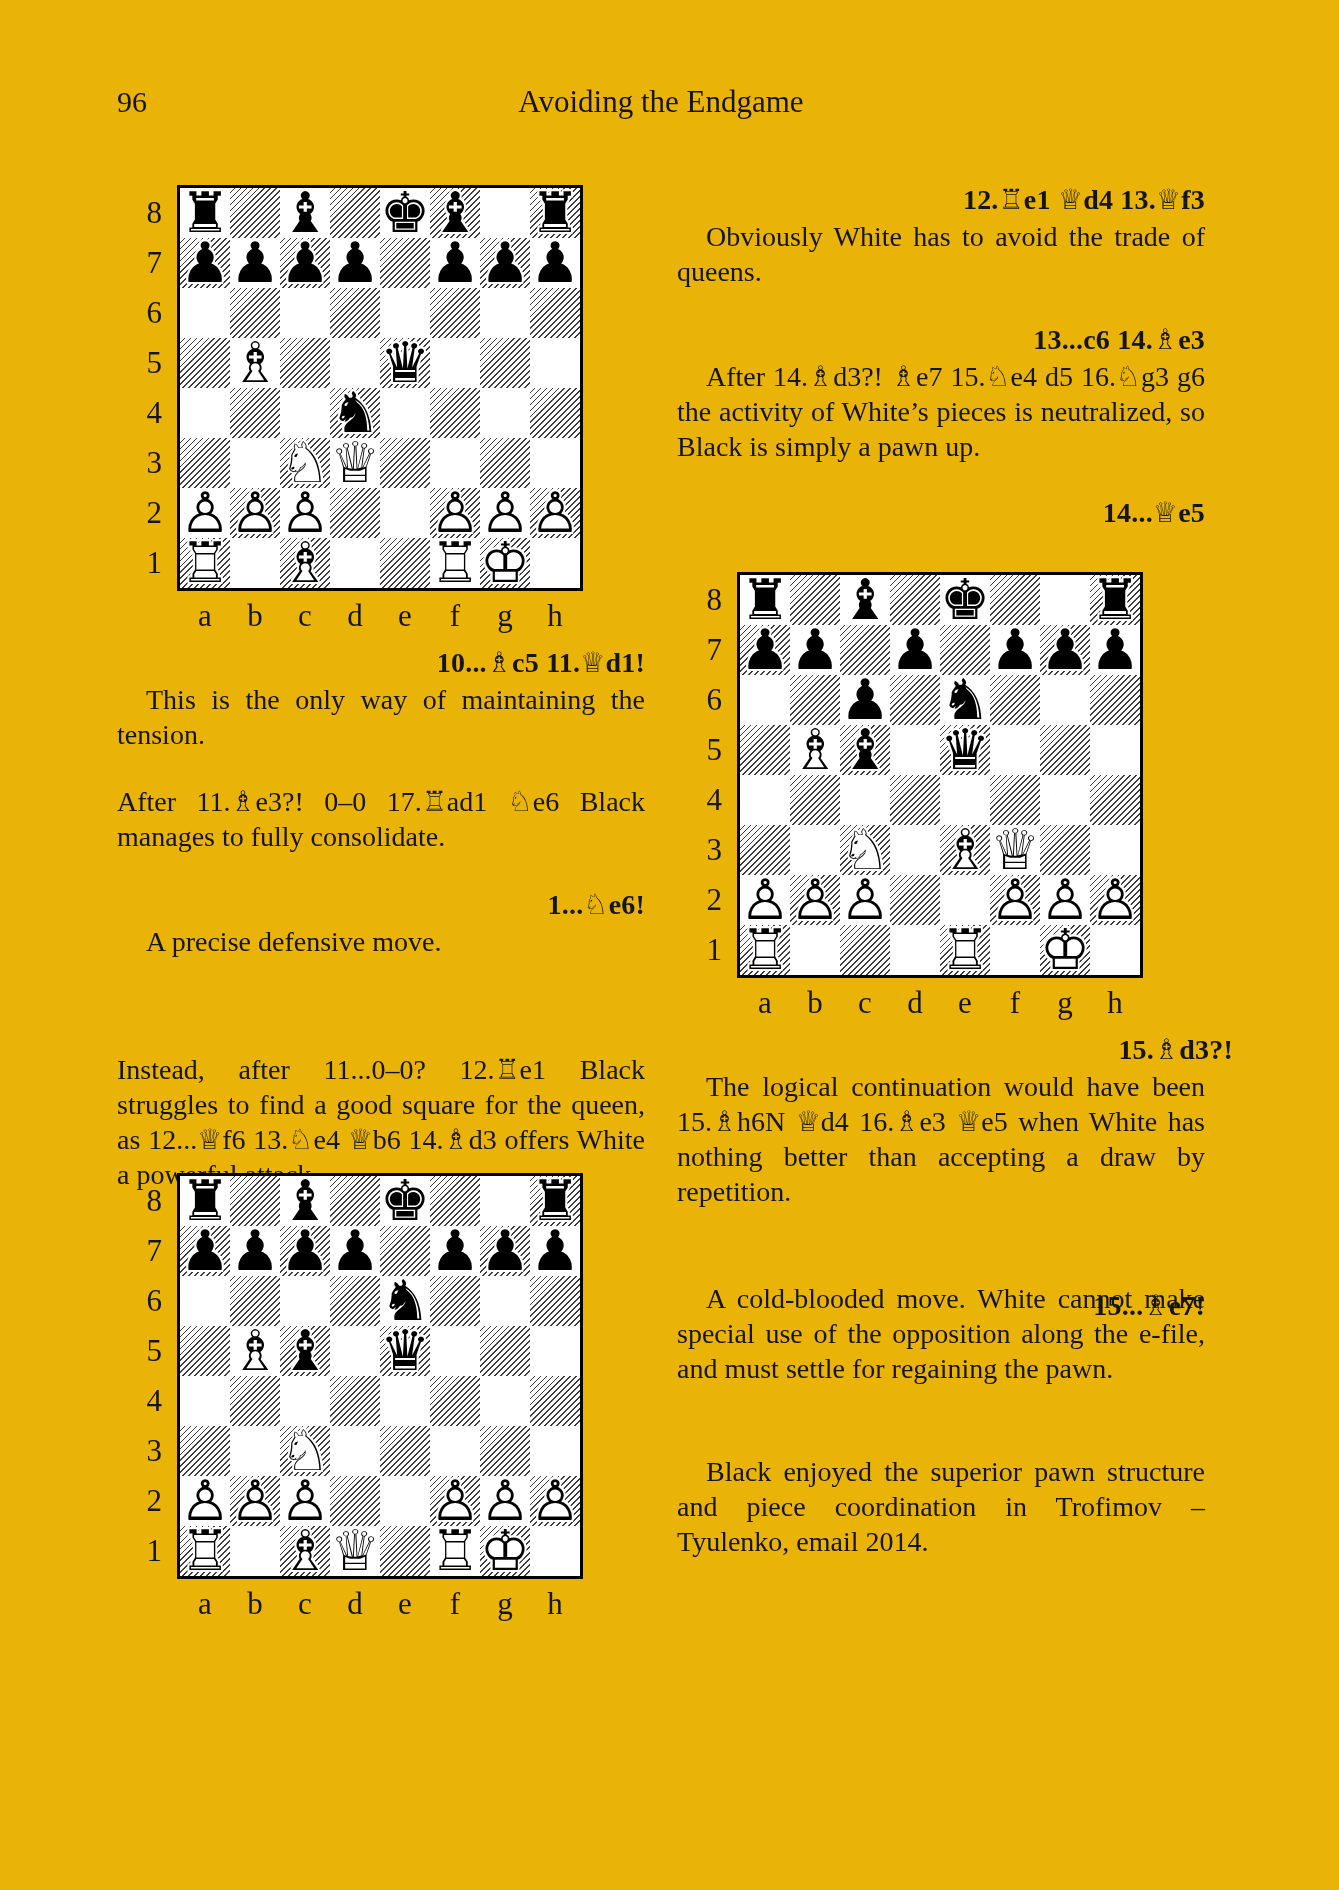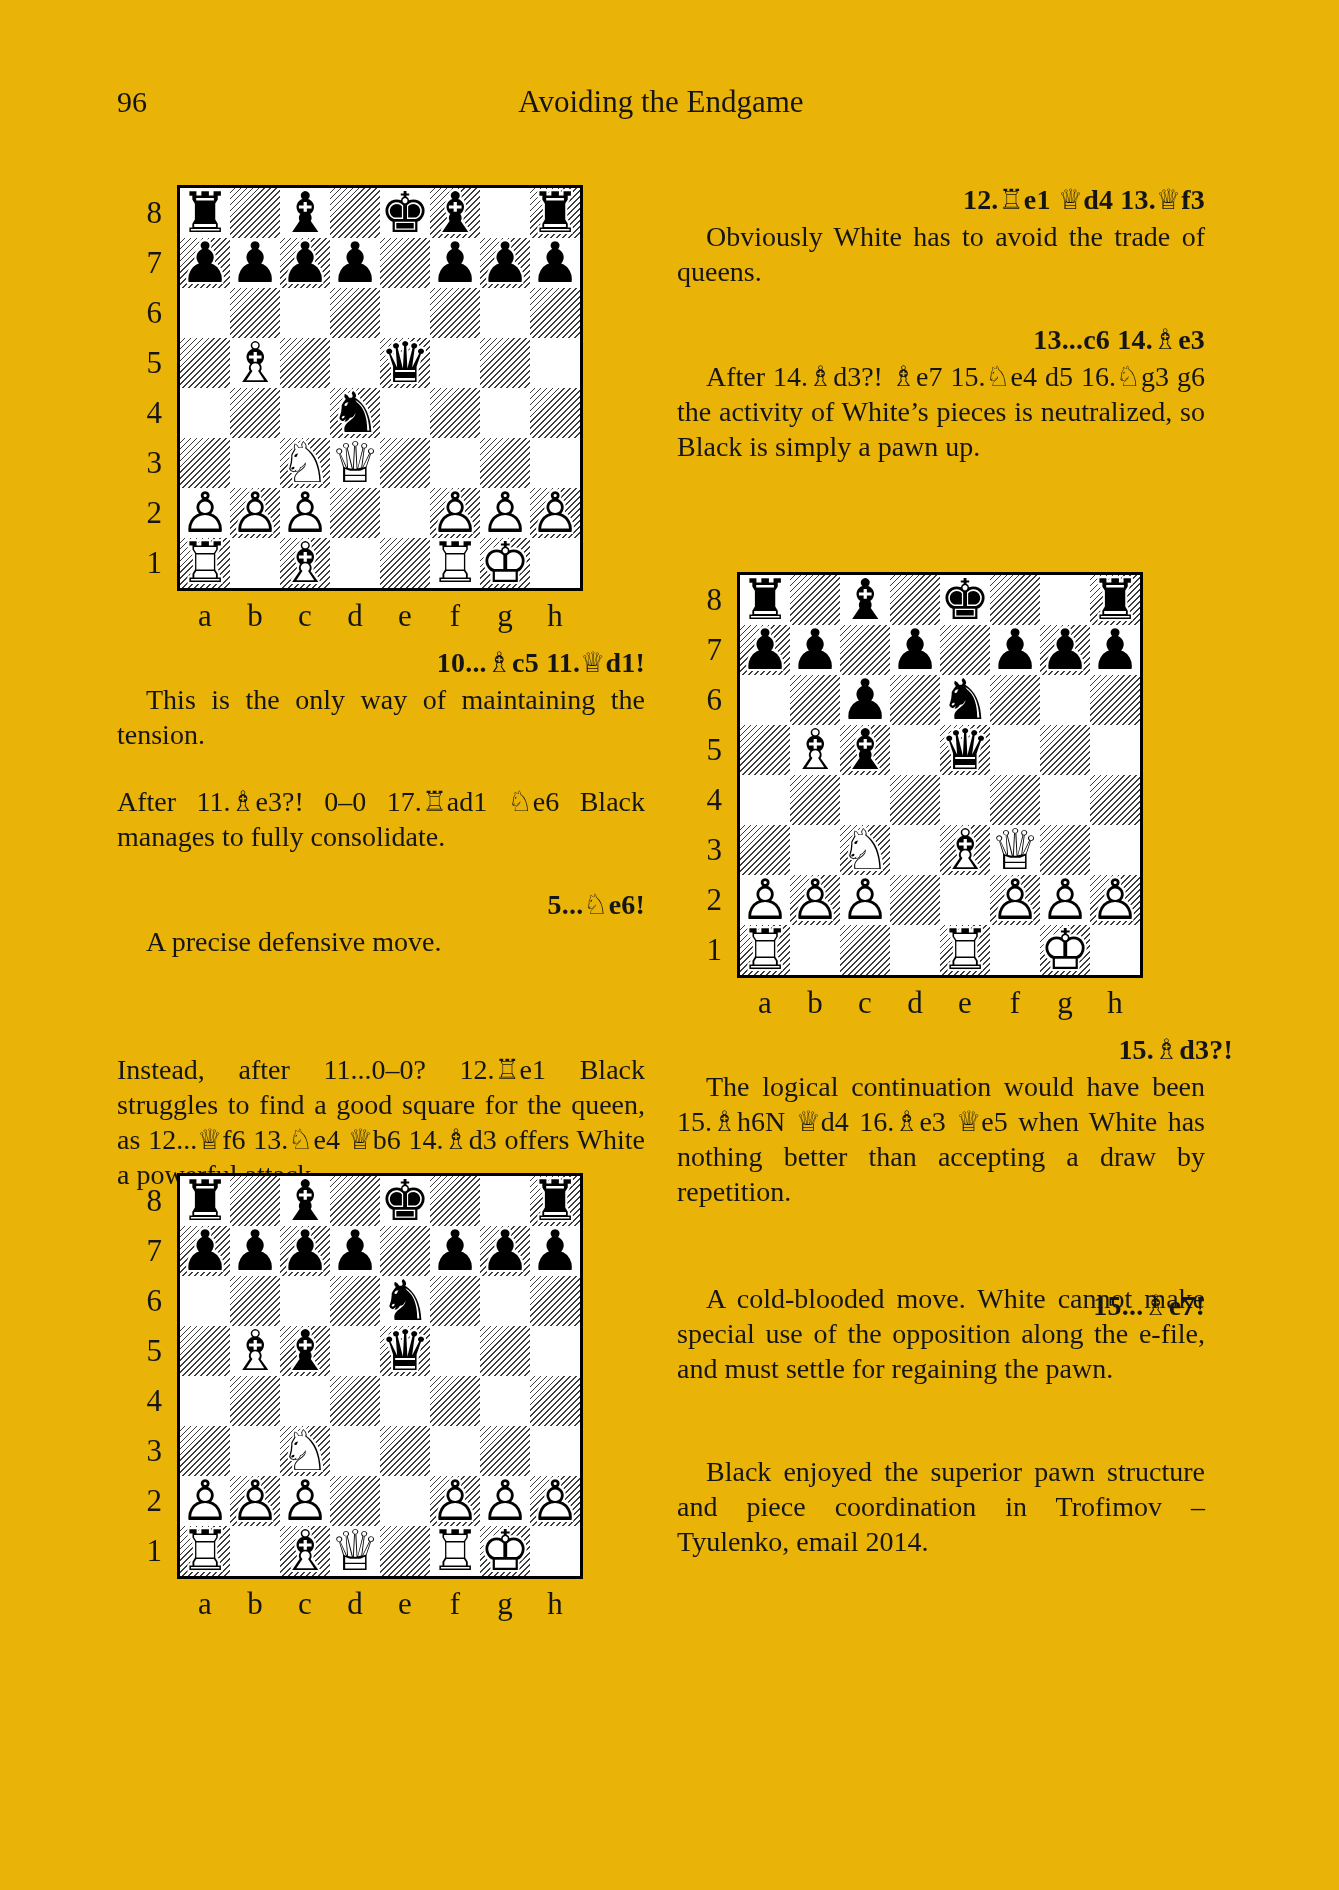--- a/index.html
+++ b/index.html
@@ -266,21 +266,21 @@
         <div class="flab">e</div>
         <div class="flab">f</div>
         <div class="flab">g</div>
         <div class="flab">h</div>
       </div>
   </div>
 
   <div class="block col-left move" style="top:645px;">10...♗c5 11.♕d1!</div>
   <div class="block col-left pind" style="top:682px;">This is the only way of maintaining the tension.</div>
   <div class="block col-left" style="top:784px;">After 11.♗e3?! 0–0 17.♖ad1 ♘e6 Black manages to fully consolidate.</div>
-  <div class="block col-left move" style="top:887px;">5...♘e6!</div>
+  <div class="block col-left move" style="top:887px;">1...♘e6!</div>
   <div class="block col-left pind" style="top:924px;">A precise defensive move.</div>
   <div class="block col-left" style="top:1052px;">Instead, after 11...0–0? 12.♖e1 Black struggles to find a good square for the queen, as 12...♕f6 13.♘e4 ♕b6 14.♗d3 offers White a powerful attack.</div>
 
   <div class="diagram" style="left:133px;top:1173px;">
     <div class="drow">
       <div class="ranks">
           <div class="rlab">8</div>
           <div class="rlab">7</div>
           <div class="rlab">6</div>
           <div class="rlab">5</div>
@@ -500,20 +500,21 @@
         <div class="flab">f</div>
         <div class="flab">g</div>
         <div class="flab">h</div>
       </div>
   </div>
 
   <div class="block col-right move" style="top:182px;">12.♖e1 ♕d4 13.♕f3</div>
   <div class="block col-right pind" style="top:219px;">Obviously White has to avoid the trade of queens.</div>
   <div class="block col-right move" style="top:322px;">13...c6 14.♗e3</div>
   <div class="block col-right pind" style="top:359px;">After 14.♗d3?! ♗e7 15.♘e4 d5 16.♘g3 g6 the activity of White’s pieces is neutralized, so Black is simply a pawn up.</div>
+  <div class="block col-right move" style="top:495px;">14...♕e5</div>
 
   <div class="diagram" style="left:693px;top:572px;">
     <div class="drow">
       <div class="ranks">
           <div class="rlab">8</div>
           <div class="rlab">7</div>
           <div class="rlab">6</div>
           <div class="rlab">5</div>
           <div class="rlab">4</div>
           <div class="rlab">3</div>

